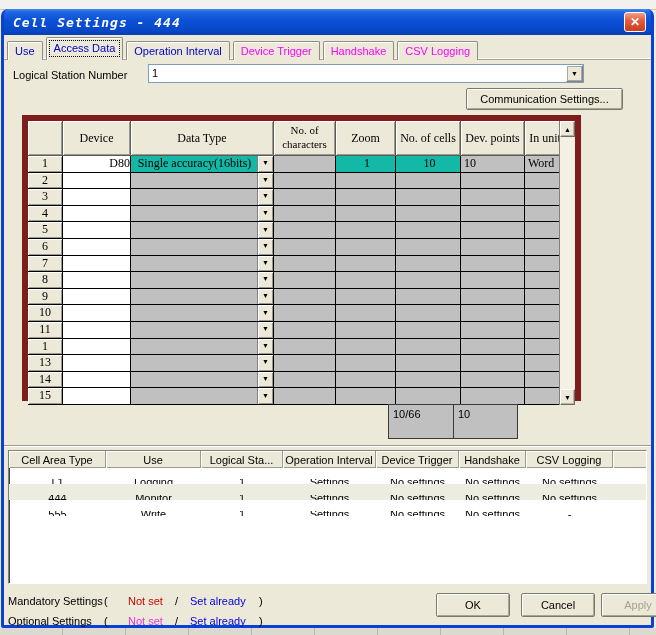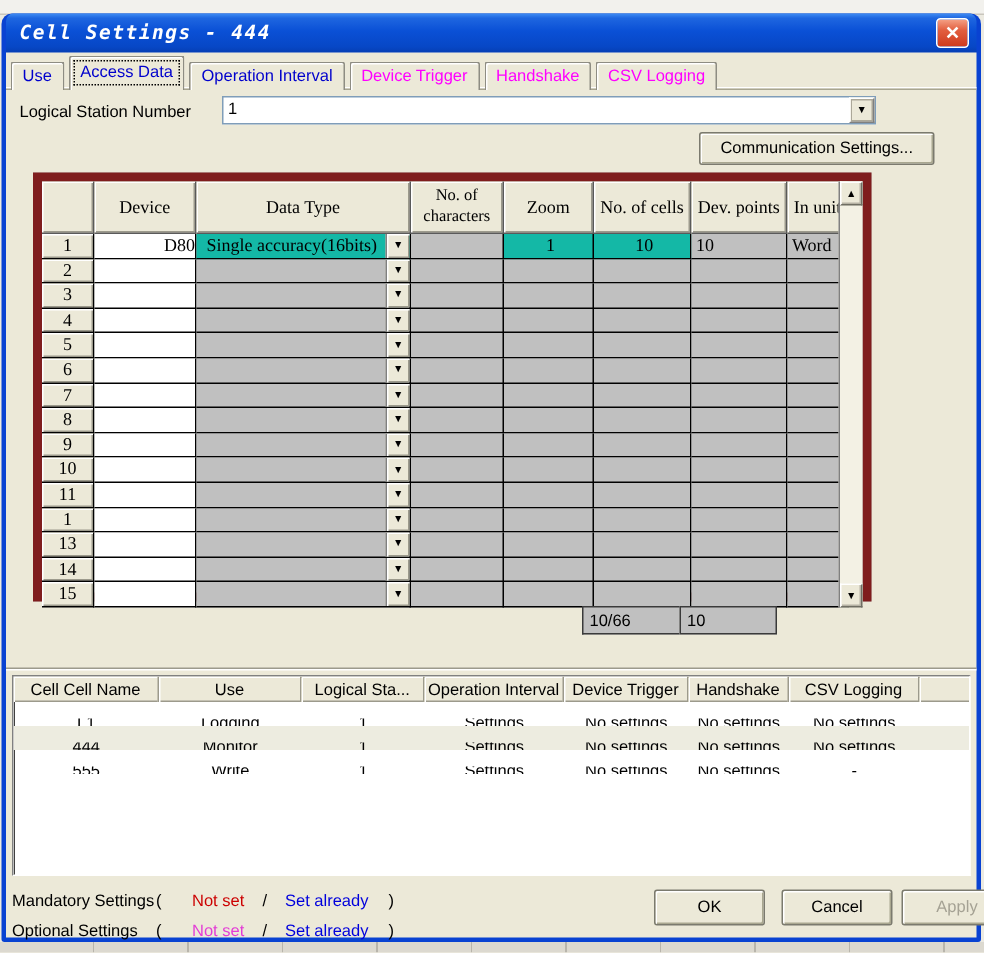--- a/index.html
+++ b/index.html
@@ -70,21 +70,21 @@
   .wnum{width:35px}.wdev{width:68px}.wdt{width:143px}.wch{width:62px}.wzm{width:60px}.wnc{width:65px}.wdp{width:64px}.wiu{width:41px}
 
   
   .vscroll { position:absolute; right:0; top:0; width:16px; height:284px; background:#F3F1E4; border-left:1px solid #808080; }
   .sbtn { position:absolute; left:0; width:15px; height:16px; background:#ECE9D8; border:1px solid #FFF;
     border-right-color:#6F6E63; border-bottom-color:#6F6E63; box-shadow:inset -1px -1px 0 #B5B2A4;
     display:flex; align-items:center; justify-content:center; font-size:7px; cursor:pointer; }
   .sbtn.up { top:0; } .sbtn.down { bottom:0; }
 
   
-  .sum { position:absolute; top:369px; height:19px; background:#C0C0C0; border:1px solid #3A3A3A; padding:3px 0 0 4px; font-size:11px; }
+  .sum { position:absolute; top:369px; height:35px; background:#C0C0C0; border:1px solid #3A3A3A; padding:3px 0 0 4px; font-size:11px; }
   .sum.cells { left:384px; width:65px; border-right:none; }
   .sum.points { left:449px; width:65px; }
 
   .divider { position:absolute; left:0px; top:410px; width:647px; height:2px; border-top:1px solid #9C9A8C; border-bottom:1px solid #FFF; }
 
   
   .list { position:absolute; left:4px; top:415px; width:639px; height:134px; background:#FFF;
     border:1px solid #808080; border-right-color:#FFF; border-bottom-color:#FFF; box-shadow:inset 1px 1px 0 #404040; overflow:hidden; }
   .lhead { display:flex; height:17px; }
   .lhc { background:#ECE9D8; border-right:1px solid #9C9A8C; box-shadow:inset 1px 1px 0 #FFF, inset 0 -1px 0 #9C9A8C;
@@ -366,21 +366,21 @@
       </div>
     </div>
 
     <div class="sum cells">10/66</div>
     <div class="sum points">10</div>
 
     <div class="divider"></div>
 
     <div class="list">
       <div class="lhead">
-          <div class="lhc w0">Cell Cell Name</div>
+          <div class="lhc w0">Cell Area Type</div>
           <div class="lhc w1">Use</div>
           <div class="lhc w2">Logical Sta...</div>
           <div class="lhc w3">Operation Interval</div>
           <div class="lhc w4">Device Trigger</div>
           <div class="lhc w5">Handshake</div>
           <div class="lhc w6">CSV Logging</div>
           <div class="lhc fill"></div>
         </div>
       <div>
           <div class="lrow">

